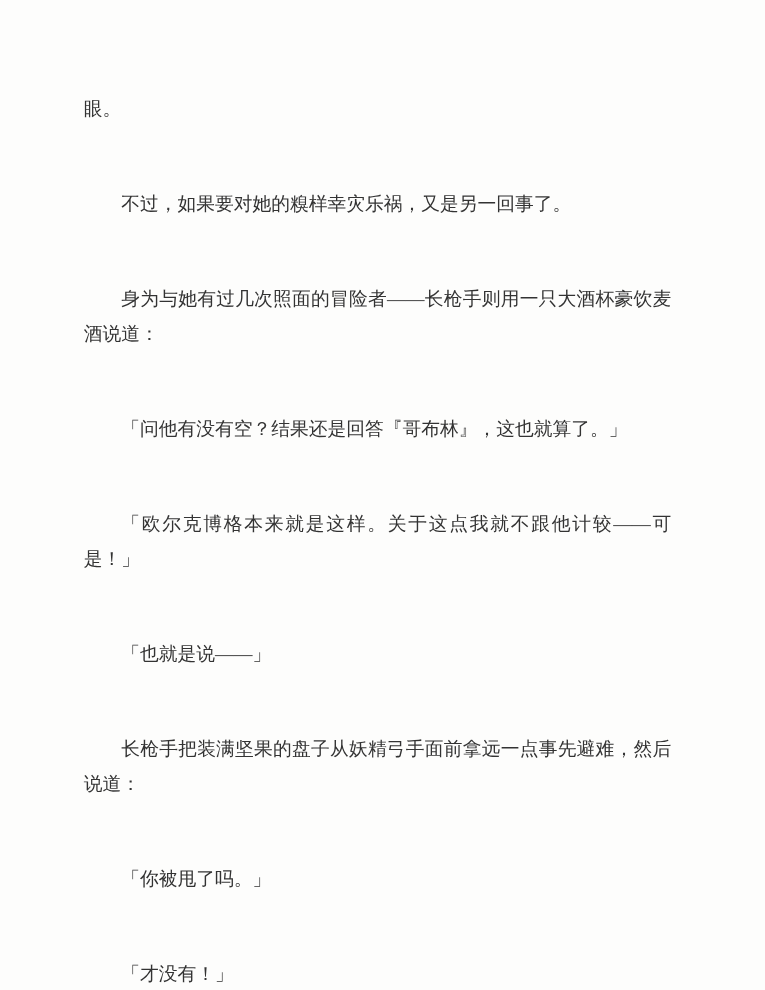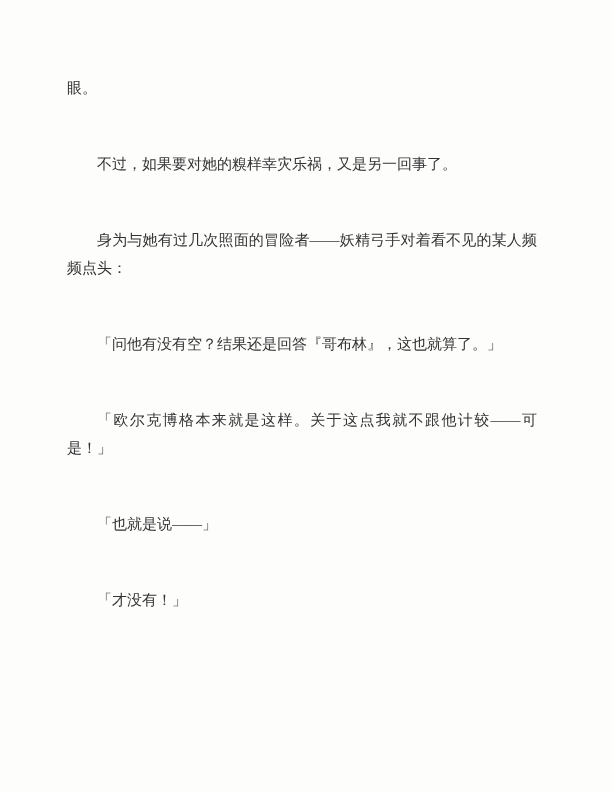--- a/index.html
+++ b/index.html
@@ -39,19 +39,21 @@
     margin-top: 48px;
   }
 </style>
 </head>
 <body>
 
 <div class="page">
   <div class="text-block" id="paragraphs">
       <p class="para">眼。</p>
       <p class="para indent">不过，如果要对她的糗样幸灾乐祸，又是另一回事了。</p>
-      <p class="para indent">身为与她有过几次照面的冒险者——妖精弓手对着看不见的某人频频点头：</p>
+      <p class="para indent">身为与她有过几次照面的冒险者——长枪手则用一只大酒杯豪饮麦酒说道：</p>
       <p class="para indent">「问他有没有空？结果还是回答『哥布林』，这也就算了。」</p>
       <p class="para indent">「欧尔克博格本来就是这样。关于这点我就不跟他计较——可是！」</p>
       <p class="para indent">「也就是说——」</p>
+      <p class="para indent">长枪手把装满坚果的盘子从妖精弓手面前拿远一点事先避难，然后说道：</p>
+      <p class="para indent">「你被甩了吗。」</p>
       <p class="para indent">「才没有！」</p>
     </div>
 </div>
 
 </body></html>

